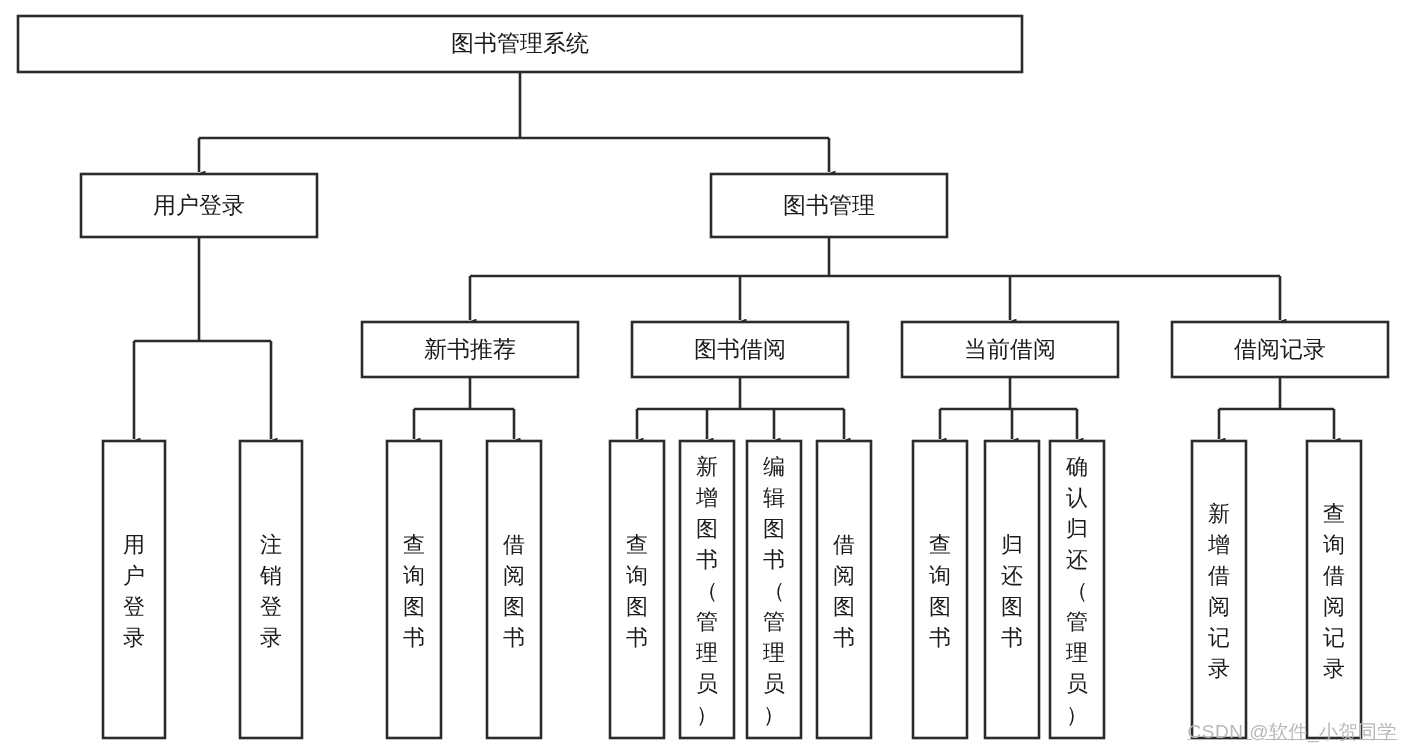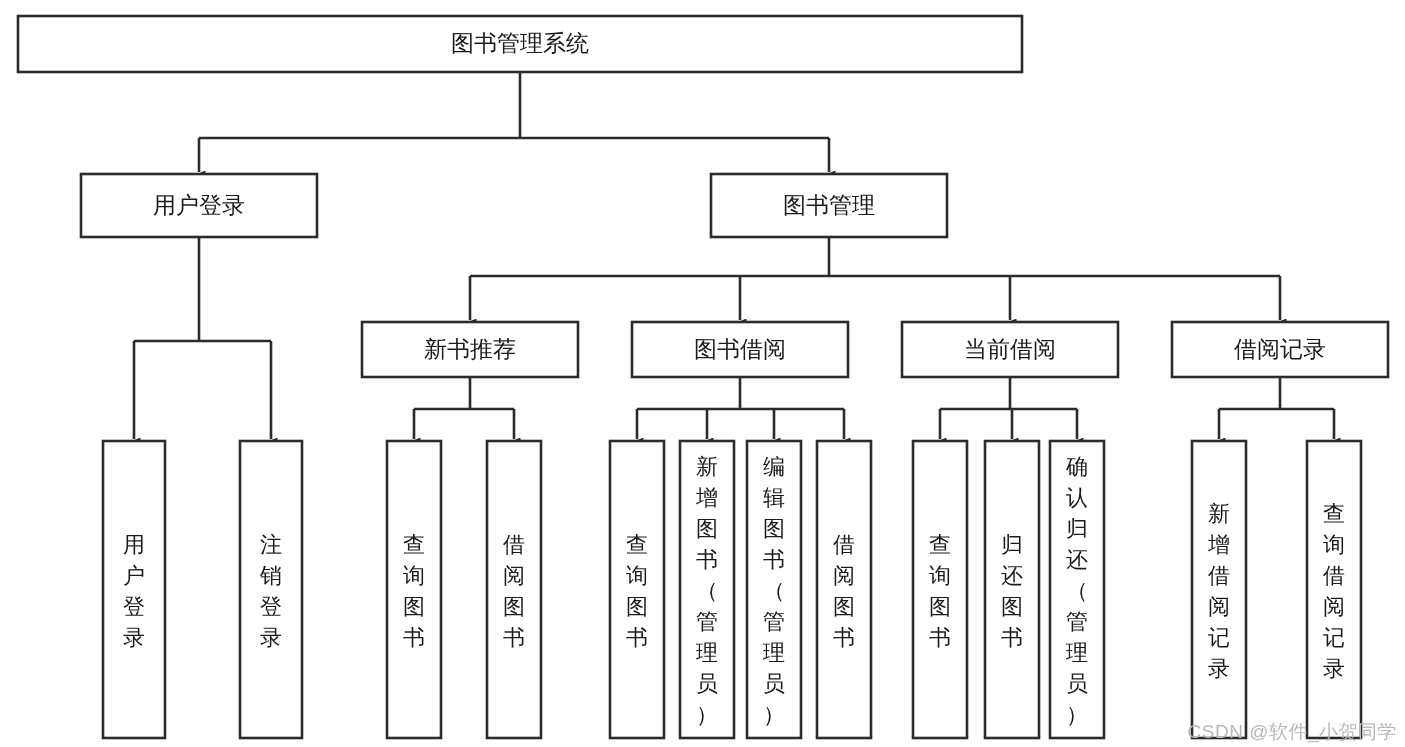--- a/index.html
+++ b/index.html
@@ -56,20 +56,21 @@
   .watermark {
     position: absolute;
     right: 8px;
     bottom: 6px;
     font-family: "Liberation Sans", "DejaVu Sans", sans-serif;
     font-size: 19px;
     color: #b8b8b8;
     white-space: nowrap;
     letter-spacing: 0.5px;
     pointer-events: none;
+    text-decoration: underline;
   }
 </style>
 </head>
 <body>
 
 <div id="diagram-root">
   <svg class="diagram" viewBox="0 0 1405 747" xmlns="http://www.w3.org/2000/svg">
     <defs>
       <marker id="arrow" markerWidth="11" markerHeight="13" refX="1.5" refY="6.5" orient="auto" markerUnits="userSpaceOnUse">
         <path class="arrow-head" d="M0,0 L11,0 L5.5,13 Z"></path>

